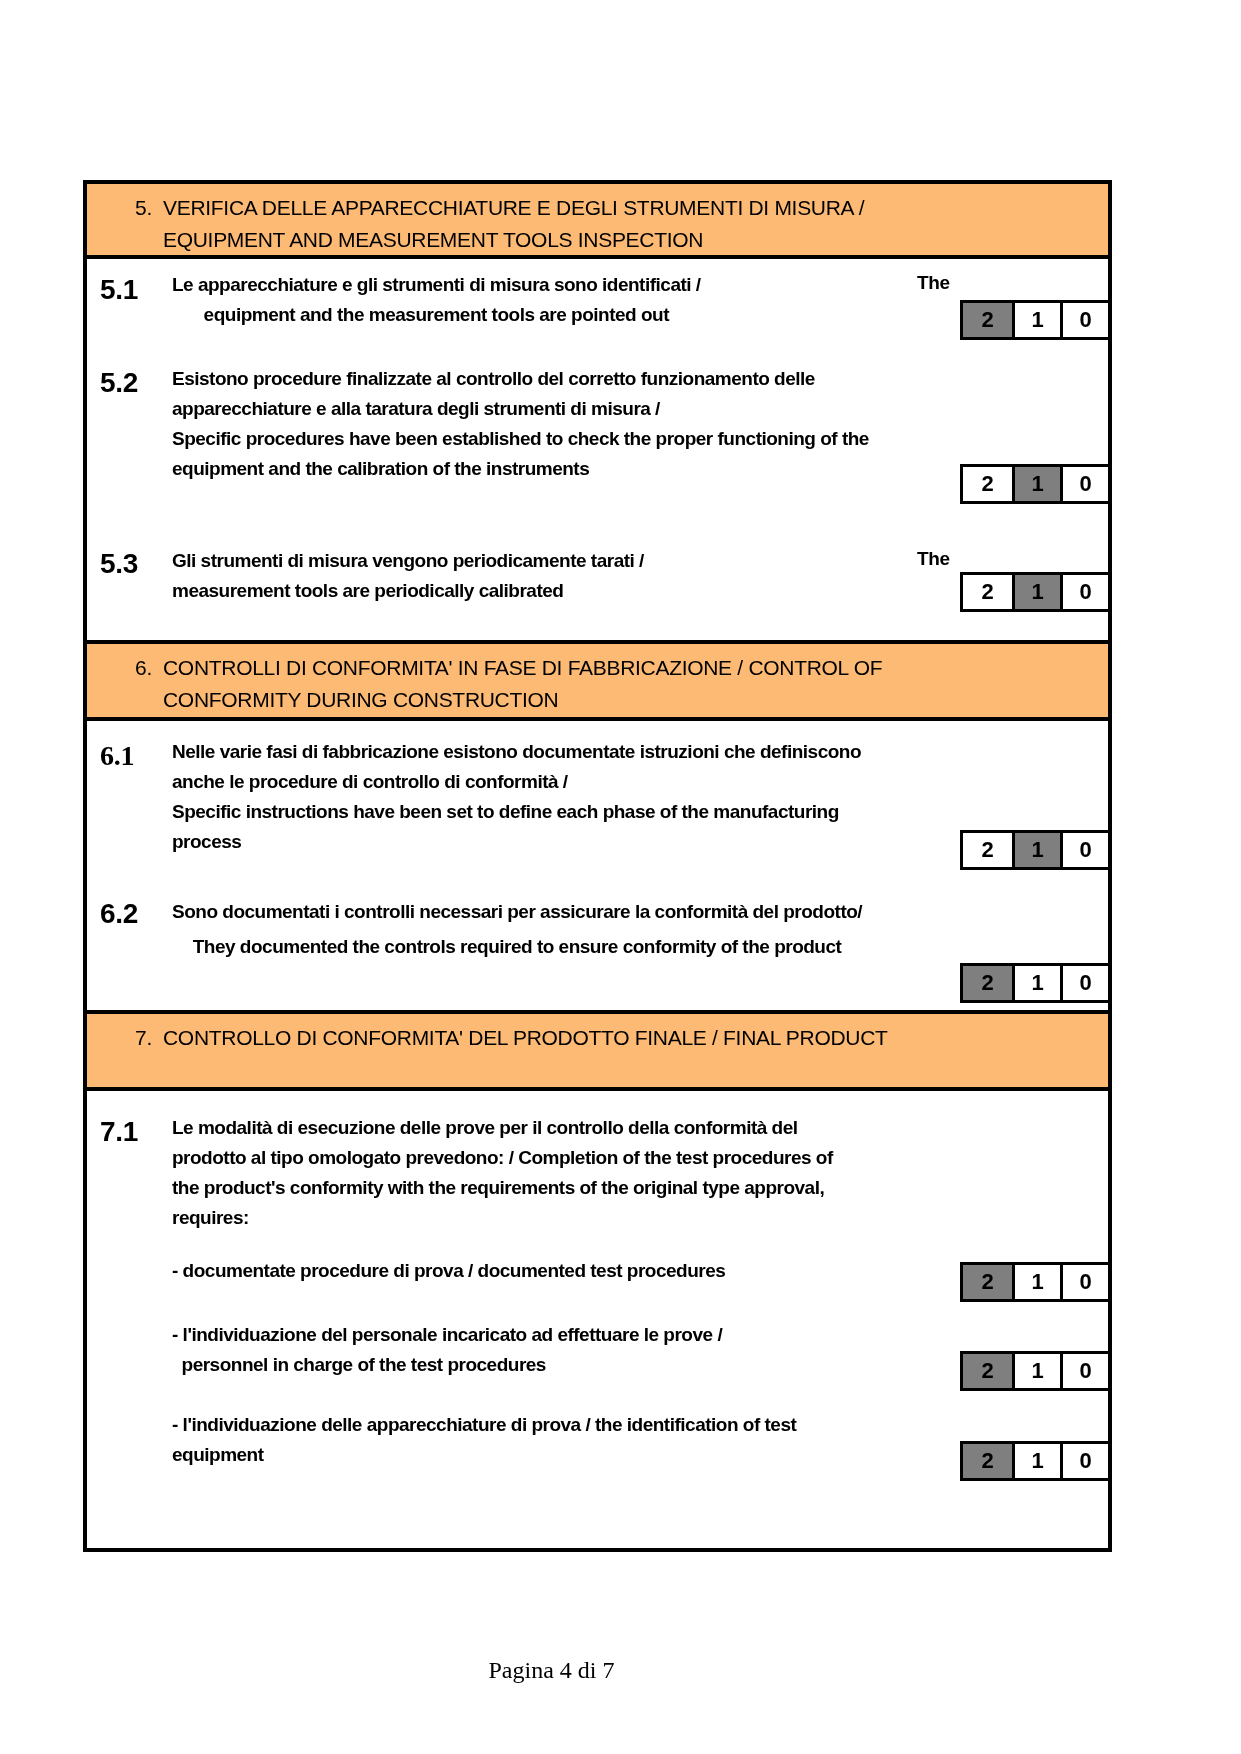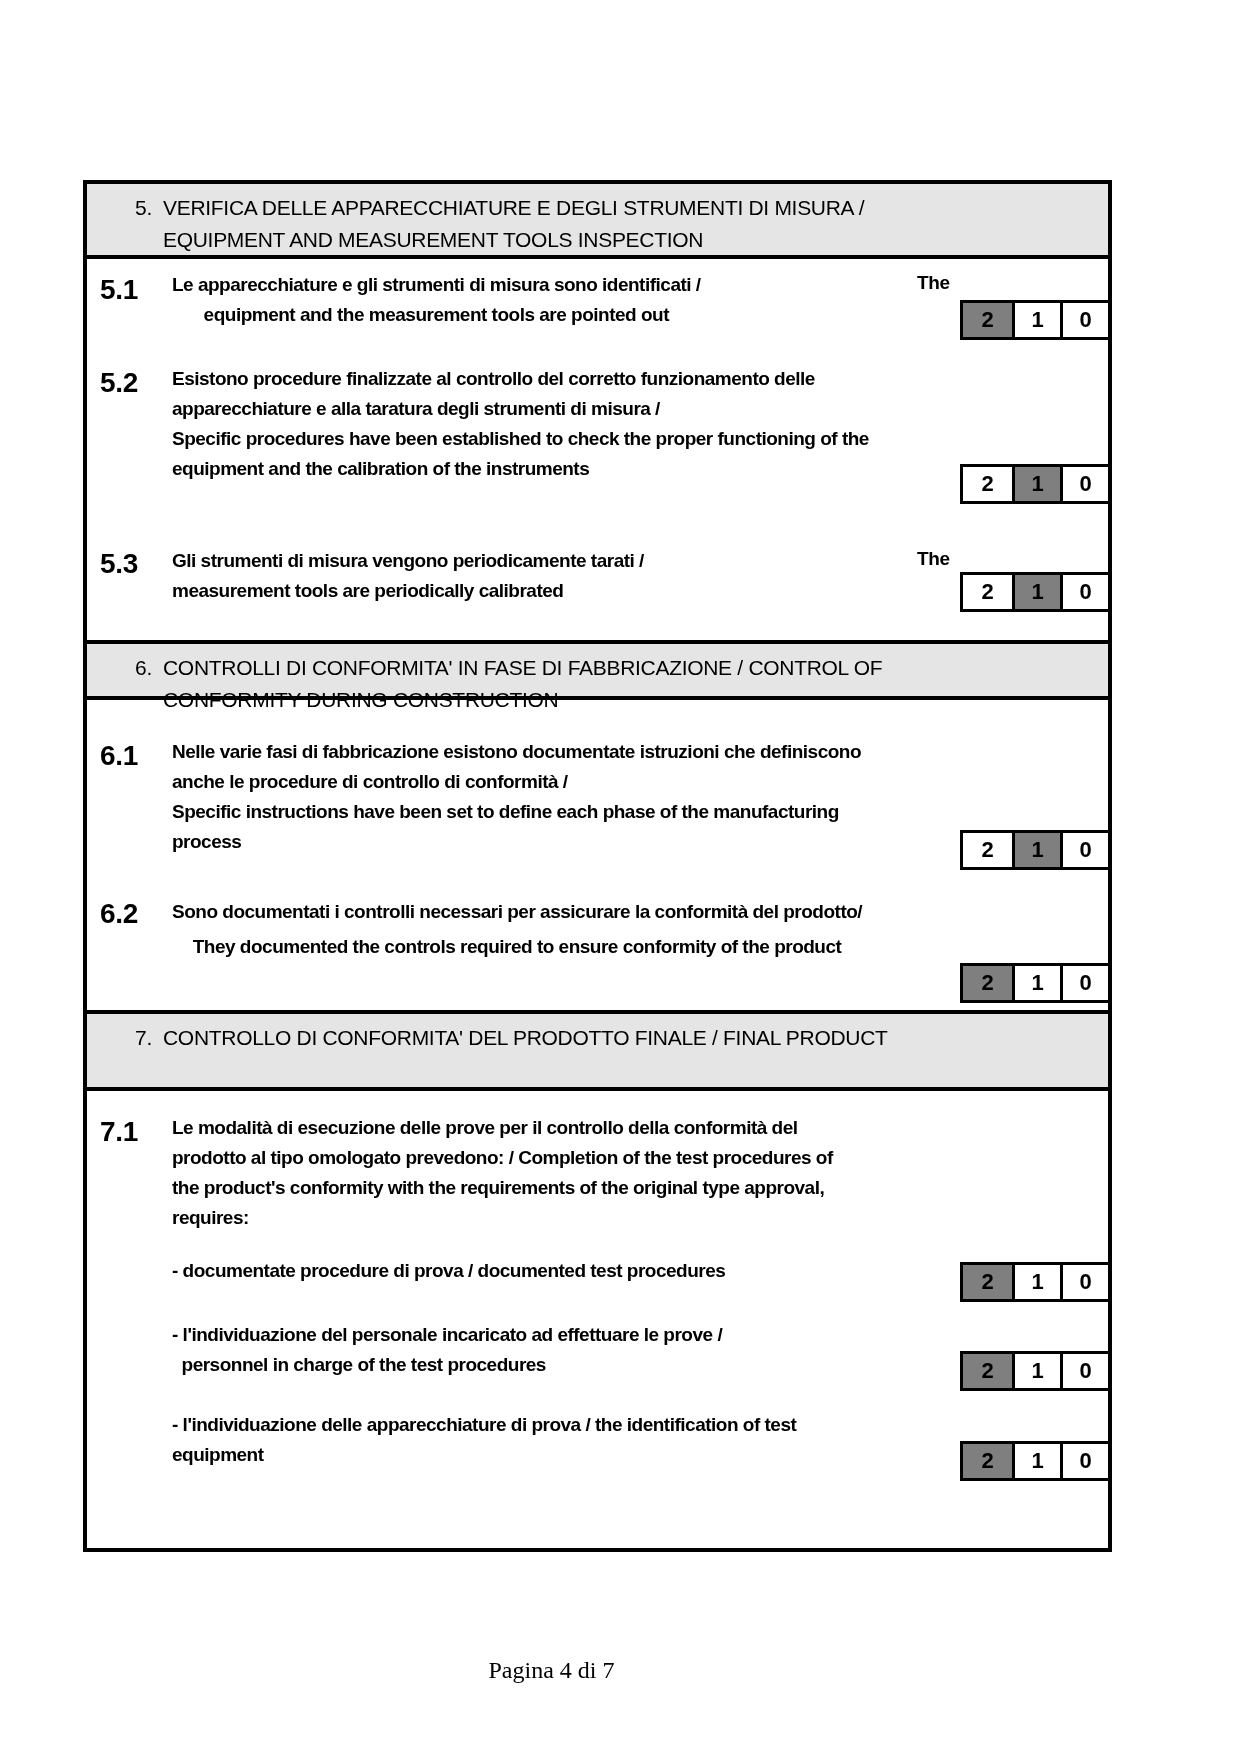--- a/index.html
+++ b/index.html
@@ -1,20 +1,20 @@
 <!DOCTYPE html>
 <html><head>
 <meta charset="utf-8">
 <style>
   html, body { margin: 0; padding: 0; background: #ffffff; }
   body { width: 1241px; height: 1754px; position: relative; overflow: hidden;
          font-family: "Liberation Sans", sans-serif; color: #000; }
   .page-table { position: absolute; left: 83px; top: 180px; width: 1029px; height: 1372px;
                 border: 4px solid #000; box-sizing: border-box; }
-  .section-header { position: absolute; left: 0; right: 0; background: #e5e5e5;
+  .section-header { position: absolute; left: 0; right: 0; background: #fdba74;
                     border-top: 4px solid #000; border-bottom: 4px solid #000; box-sizing: border-box; }
   .section-header.first { border-top: none; }
   .section-title { position: absolute; left: 48px; top: 8px; font-size: 21px; line-height: 32px;
                    font-family: "Liberation Sans Narrow", "Liberation Sans", sans-serif;
                    font-stretch: condensed; letter-spacing: -0.3px; }
   .section-title .line2 { display: block; padding-left: 28px; }
   .item-num { position: absolute; left: 13px; font-size: 28px; font-weight: bold; letter-spacing: -0.3px; }
   .item-text { position: absolute; left: 85px; font-size: 19px; line-height: 30px; font-weight: bold;
                letter-spacing: -0.5px; white-space: pre; }
   .item-aside { position: absolute; left: 830px; font-size: 19px; font-weight: bold; letter-spacing: -0.3px; }
@@ -64,29 +64,29 @@
   <div class="item-num" style="top:364px;text-align:right;">5.3</div>
   <div class="item-text" style="top:362px;">Gli strumenti di misura vengono periodicamente tarati /
 measurement tools are periodically calibrated</div>
   <div class="item-aside" style="top:364px;">The</div>
   <div class="score-box" style="top:388px;">
     <div class="score-cell">2</div>
     <div class="score-cell selected">1</div>
     <div class="score-cell">0</div>
   </div>
 
-  <div class="section-header" style="top:456px;height:60px;">
+  <div class="section-header" style="top:456px;height:81px;">
     <div class="section-title">
       <span>6.</span>&nbsp;
       <span>CONTROLLI DI CONFORMITA' IN FASE DI FABBRICAZIONE / CONTROL OF</span>
       <span class="line2">CONFORMITY DURING CONSTRUCTION</span>
     </div>
   </div>
 
-  <div class="item-num" style="top:556px;">6.1</div>
+  <div class="item-num" style="top:556px;font-family:Liberation Serif, serif;">6.1</div>
   <div class="item-text" style="top:553px;">Nelle varie fasi di fabbricazione esistono documentate istruzioni che definiscono
 anche le procedure di controllo di conformità /
 Specific instructions have been set to define each phase of the manufacturing
 process</div>
   <div class="score-box" style="top:646px;">
     <div class="score-cell">2</div>
     <div class="score-cell selected">1</div>
     <div class="score-cell">0</div>
   </div>
 

